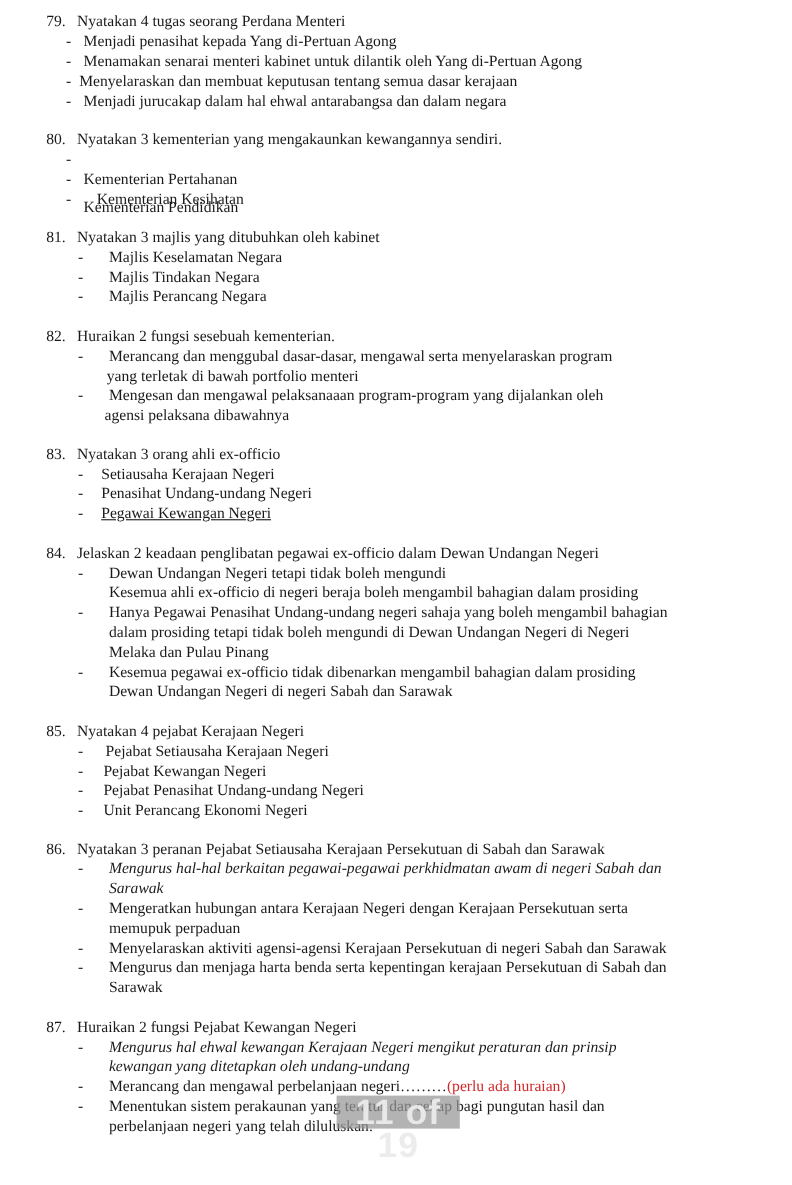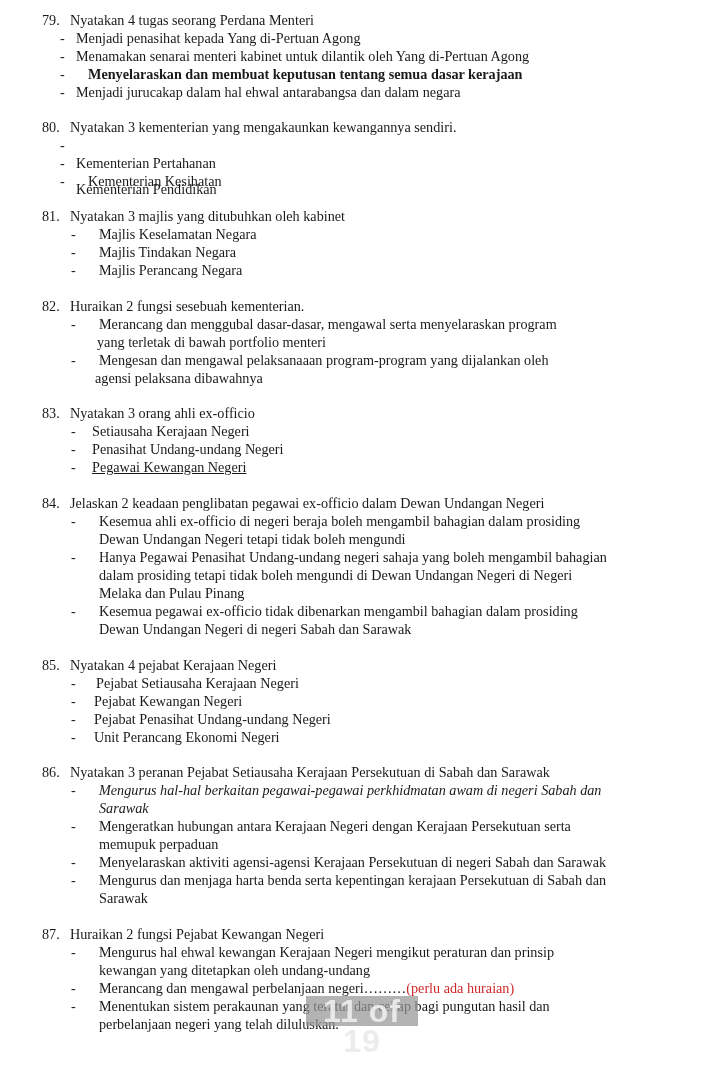--- a/index.html
+++ b/index.html
@@ -42,21 +42,21 @@
         </span>
       </div>
       <div class="item" style="height: 18px;">
         <span class="dash" style="left: 60px;">-</span>
         <span class="txt" style="left: 76px;">
           <span class="line"><span>Menamakan senarai menteri kabinet untuk dilantik oleh Yang di-Pertuan Agong</span></span>
         </span>
       </div>
       <div class="item" style="height: 18px;">
         <span class="dash" style="left: 60px;">-</span>
-        <span class="txt" style="left: 88px; font-weight: bold;">
+        <span class="txt" style="left: 72px;">
           <span class="line"><span>Menyelaraskan dan membuat keputusan tentang semua dasar kerajaan</span></span>
         </span>
       </div>
       <div class="item" style="height: 18px;">
         <span class="dash" style="left: 60px;">-</span>
         <span class="txt" style="left: 76px;">
           <span class="line"><span>Menjadi jurucakap dalam hal ehwal antarabangsa dan dalam negara</span></span>
         </span>
       </div>
     </div>
@@ -153,22 +153,22 @@
       </div>
     </div>
     <div class="q" style="top: 494px;">
       <div class="qline">
         <span class="qnum">84.</span>
         <span class="qtext">Jelaskan 2 keadaan penglibatan pegawai ex-officio dalam Dewan Undangan Negeri</span>
       </div>
       <div class="item" style="height: 36px;">
         <span class="dash" style="left: 71px;">-</span>
         <span class="txt" style="left: 99px;">
+          <span class="line"><span>Dewan Undangan Negeri tetapi tidak boleh mengundi</span></span>
           <span class="line"><span>Kesemua ahli ex-officio di negeri beraja boleh mengambil bahagian dalam prosiding</span></span>
-          <span class="line"><span>Dewan Undangan Negeri tetapi tidak boleh mengundi</span></span>
         </span>
       </div>
       <div class="item" style="height: 54px;">
         <span class="dash" style="left: 71px;">-</span>
         <span class="txt" style="left: 99px;">
           <span class="line"><span>Hanya Pegawai Penasihat Undang-undang negeri sahaja yang boleh mengambil bahagian</span></span>
           <span class="line"><span>dalam prosiding  tetapi tidak boleh mengundi di Dewan Undangan Negeri  di Negeri</span></span>
           <span class="line"><span>Melaka dan Pulau Pinang</span></span>
         </span>
       </div>
@@ -243,21 +243,21 @@
         </span>
       </div>
     </div>
     <div class="q" style="top: 925px;">
       <div class="qline">
         <span class="qnum">87.</span>
         <span class="qtext">Huraikan 2 fungsi Pejabat Kewangan Negeri</span>
       </div>
       <div class="item" style="height: 36px;">
         <span class="dash" style="left: 71px;">-</span>
-        <span class="txt" style="left: 99px;">
+        <span class="txt" style="left: 99px; font-style: italic;">
           <span class="line"><span>Mengurus hal ehwal kewangan Kerajaan Negeri mengikut peraturan dan prinsip</span></span>
           <span class="line"><span>kewangan yang ditetapkan oleh undang-undang</span></span>
         </span>
       </div>
       <div class="item" style="height: 18px;">
         <span class="dash" style="left: 71px;">-</span>
         <span class="txt" style="left: 99px;">
           <span class="line"><span>Merancang dan mengawal perbelanjaan negeri………</span><span class="red">(perlu ada huraian)</span></span>
         </span>
       </div>

